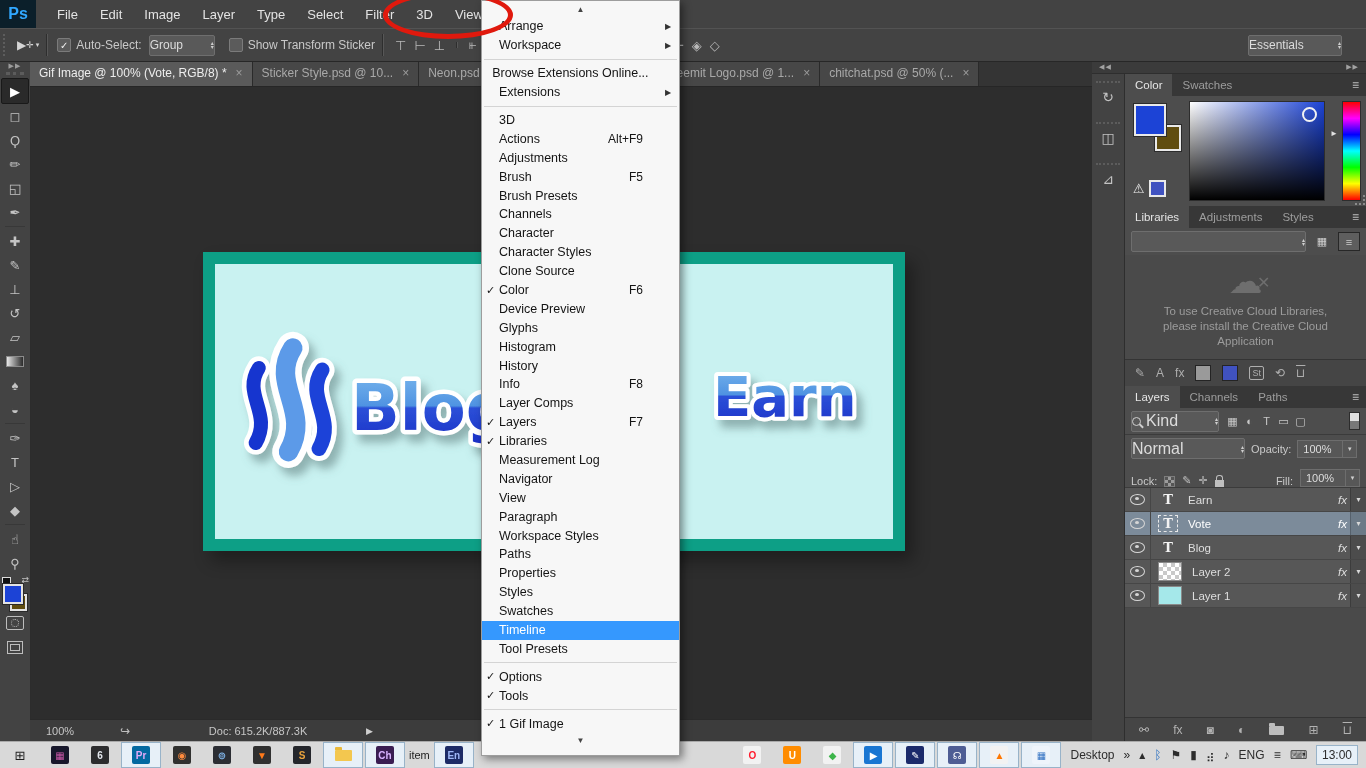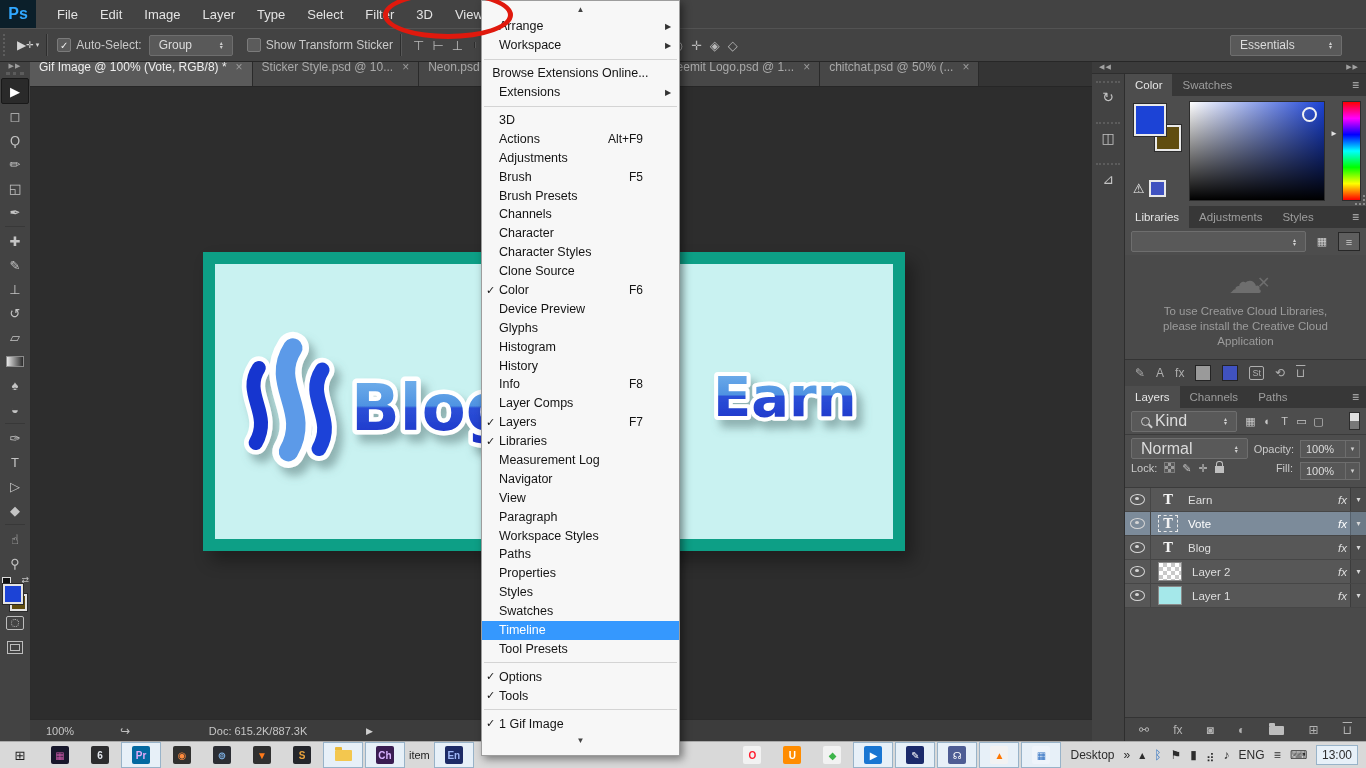--- a/index.html
+++ b/index.html
@@ -10,21 +10,21 @@
   #pslogo{width:36px;display:flex;align-items:center;justify-content:center;background:#0b1f2a;color:#31a8ff;font-weight:bold;font-size:16px}
   #mb-items{display:flex;align-items:stretch;margin-left:10px}
   .mbi{display:flex;align-items:center;padding:0 11px;color:#e3e3e3;font-size:13px}
   .mbi.on{background:#232323}
   #red-ellipse{position:absolute;left:383px;top:-9px;width:120px;height:38px;border:5px solid #e0190d;border-radius:50%;z-index:90;pointer-events:none}
   
   #optionsbar{position:absolute;left:0;top:28px;right:0;height:32px;background:#434343;border-top:1px solid #535353;border-bottom:1px solid #272727;display:flex;align-items:center;color:#c9c9c9;font-size:12px;z-index:5}
   .hgrip{width:6px;align-self:stretch;margin:5px 3px;border-left:2px dotted #5d5d5d}
   .vsep{width:1px;align-self:stretch;margin:5px 7px;background:#2e2e2e;border-right:1px solid #575757}
   .cb{width:12px;height:12px;background:#5b5b5b;border:1px solid #7b7b7b;border-radius:2px;display:flex;align-items:center;justify-content:center;font-size:10px;color:#f0f0f0;margin:0 5px 0 2px}
-  .dd{background:#595959;border:1px solid #6e6e6e;border-radius:2px;color:#dcdcdc;display:flex;align-items:center;height:19px;padding:0 9px;gap:5px}
+  .dd{background:#595959;border:1px solid #6e6e6e;border-radius:2px;color:#dcdcdc;display:flex;align-items:center;height:19px;padding:0 0;gap:5px}
   .dd .lab{flex:1;white-space:nowrap}
   .arr2{display:flex;flex-direction:column;line-height:4px;font-size:6px;color:#cfcfcf}
   .oicon{color:#b9b9b9;font-size:13px;margin:0 4px}
   #opt-movetool{display:flex;align-items:center;margin-left:3px;color:#d5d5d5}
   
   #toolbar{position:absolute;left:0;top:60px;width:30px;bottom:26px;background:#434343;border-right:1px solid #2c2c2c;display:flex;flex-direction:column;align-items:center;z-index:4}
   #tb-head{color:#9c9c9c;font-size:7px;padding:2px 0 1px;letter-spacing:1px}
   #tb-grip{width:18px;border-top:3px dotted #5c5c5c;margin:1px 0 3px}
   .tool{width:26px;height:24px;display:flex;align-items:center;justify-content:center;color:#c4c4c4;font-size:13px;flex:0 0 auto}
   .tool.sel{background:#2a2a2a;border:1px solid #191919;border-radius:2px;color:#fff}
@@ -34,21 +34,21 @@
   #swapcol{position:absolute;right:-1px;top:-2px;font-size:9px;color:#c0c0c0}
   #minisw{position:absolute;left:0;top:0;width:7px;height:7px;background:#111;border:1px solid #ddd}
   #fg-swatch{position:absolute;left:1px;top:7px;width:16px;height:16px;border:2px solid #e3e3e3;outline:1px solid #2a2a2a;z-index:2}
   #bg-swatch{position:absolute;right:1px;bottom:0;width:13px;height:13px;border:2px solid #e3e3e3;outline:1px solid #2a2a2a}
   #qmask{width:16px;height:12px;border:1px solid #bdbdbd;border-radius:2px;position:relative}
   #qmask::after{content:"";position:absolute;left:4px;right:4px;top:2px;bottom:2px;border:1px dotted #bdbdbd;border-radius:50%}
   #smode{width:14px;height:11px;border:1px solid #bdbdbd;position:relative}
   #smode::after{content:"";position:absolute;inset:2px;border:1px solid #bdbdbd}
   
   #tabbar{position:absolute;left:30px;top:60px;right:274px;height:26px;background:#343434;border-bottom:1px solid #262626;display:flex;z-index:4}
-  .tab{display:flex;align-items:flex-start;gap:9px;padding:0 9px;background:#474747;border-right:1px solid #2a2a2a;color:#a9a9a9;font-size:12px;white-space:nowrap}
+  .tab{display:flex;align-items:center;gap:9px;padding:0 9px;background:#474747;border-right:1px solid #2a2a2a;color:#a9a9a9;font-size:12px;white-space:nowrap}
   .tab.active{background:#5a5a5a;color:#ededed}
   .tab:nth-child(3){min-width:218px}
   .tab-x{font-size:12px;color:#9b9b9b}
   #canvas{position:absolute;left:30px;top:86px;right:274px;bottom:48px;background:#2d2d2d;overflow:hidden;z-index:1}
   #doc{position:absolute;left:173px;top:166px;width:678px;height:275px;border:12px solid #0d9f86;background:#c9f2f1;box-shadow:8px 10px 16px rgba(0,0,0,.33)}
   #statusbar{position:absolute;left:30px;bottom:26px;right:274px;height:22px;background:#3c3c3c;border-top:1px solid #2a2a2a;display:flex;align-items:center;color:#c6c6c6;font-size:11px;z-index:4}
   #sb-zoom{margin-left:16px;width:52px}
   #sb-export{color:#c0c0c0;font-size:12px;margin-left:22px}
   #sb-doc{margin-left:44px;width:168px;text-align:center}
   #sb-arrow{margin-left:24px;font-size:9px;color:#d0d0d0}
@@ -98,21 +98,21 @@
   .mag::after{content:"";position:absolute;width:5px;height:1.5px;background:#cfcfcf;transform:rotate(45deg);right:-4px;bottom:-2px}
   #kind-dd{width:86px}
   .fic{color:#c7c7c7;font-size:11px;width:17px;text-align:center}
   .ftoggle{width:9px;height:16px;margin-left:auto;background:linear-gradient(#e0e0e0 0 50%,#787878 50%);border:1px solid #2c2c2c}
   #lp-blend{height:27px;background:#4d4d4d;display:flex;align-items:center;gap:6px;padding:0 6px;flex:0 0 auto}
   #blend-dd{width:112px}
   .slabel{font-size:11px;color:#c9c9c9;white-space:nowrap}
   .valbox{display:flex;height:18px}
   .valbox .v{background:#575757;border:1px solid #6d6d6d;display:flex;align-items:center;padding:0 5px;font-size:11px;color:#dedede;width:34px}
   .valbox .b{width:13px;background:#575757;border:1px solid #6d6d6d;border-left:none;display:flex;align-items:center;justify-content:center;font-size:7px;color:#cfcfcf}
-  #lp-lock{height:25px;background:#4d4d4d;display:flex;align-items:flex-start;gap:7px;padding:0 6px;border-bottom:1px solid #3b3b3b;flex:0 0 auto}
+  #lp-lock{height:25px;background:#4d4d4d;display:flex;align-items:flex-end;gap:7px;padding:0 6px;border-bottom:1px solid #3b3b3b;flex:0 0 auto}
   .lock-checker{width:9px;height:9px;border:1px solid #7d7d7d;background:repeating-conic-gradient(#9c9c9c 0 25%,#555 0 50%) 0 0/6px 6px}
   .lki{color:#bfbfbf;font-size:11px}
   .padlock{width:9px;height:7px;background:#bfbfbf;position:relative;display:inline-block;margin-top:4px}
   .padlock::before{content:"";position:absolute;left:1px;top:-5px;width:5px;height:4px;border:1.5px solid #bfbfbf;border-bottom:none;border-radius:3px 3px 0 0}
   #layer-list{flex:0 0 auto}
   .lrow{height:23px;display:flex;align-items:center;background:#575757;border-bottom:1px solid #464646;color:#dedede;font-size:11.5px}
   .lrow.sel{background:#7c8b9a;color:#fff}
   .eyec{width:25px;align-self:stretch;display:flex;align-items:center;justify-content:center;border-right:1px solid #464646}
   .eye{width:13px;height:9px;border:1px solid #d6d6d6;border-radius:50%;position:relative;display:inline-block}
   .eye::after{content:"";position:absolute;left:3.5px;top:2px;width:4px;height:3px;border-radius:50%;background:#d6d6d6}

